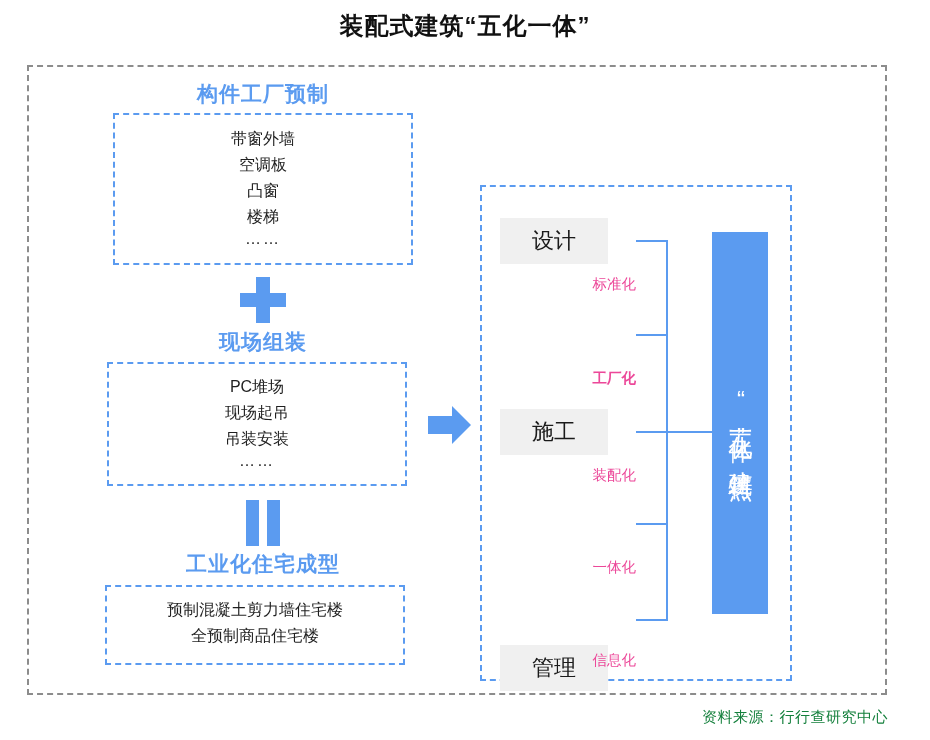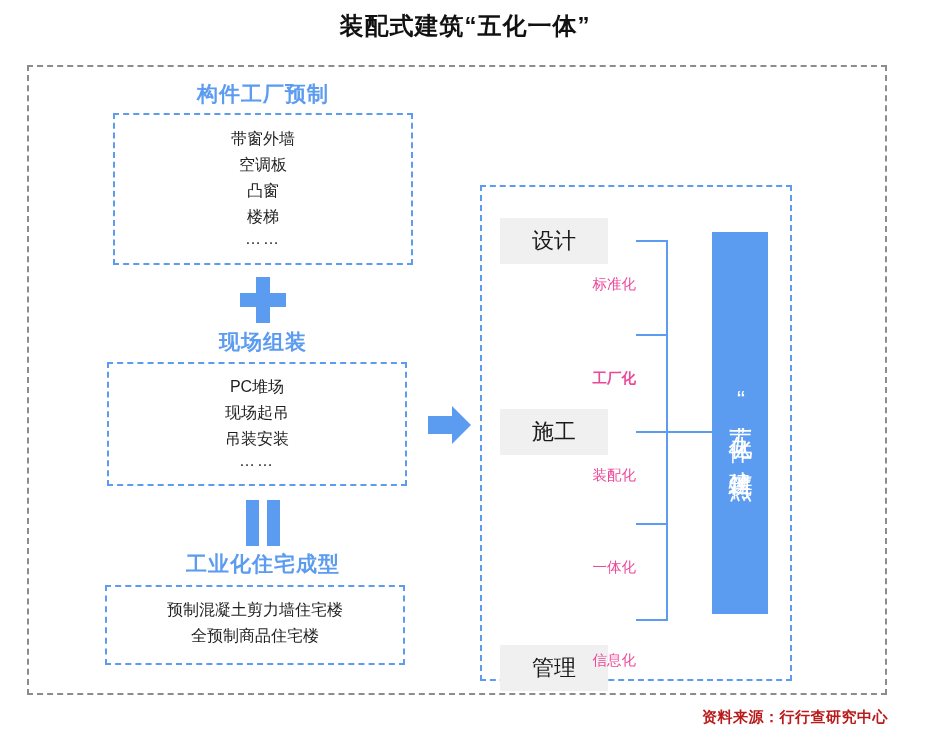--- a/index.html
+++ b/index.html
@@ -100,21 +100,21 @@
     font-size:24px;
     line-height:1.12;
     letter-spacing:2px;
     font-weight:normal;
     white-space:nowrap;
   }
 
   
   .source{
     position:absolute;right:42px;top:708px;
-    font-size:15px;font-weight:bold;color:#b91c1c;
+    font-size:15px;font-weight:normal;color:#15803d;
     letter-spacing:0.5px;
   }
 </style>
 </head>
 <body>
 
 <div id="stage">
 
   <div class="title">装配式建筑“五化一体”</div>
 

